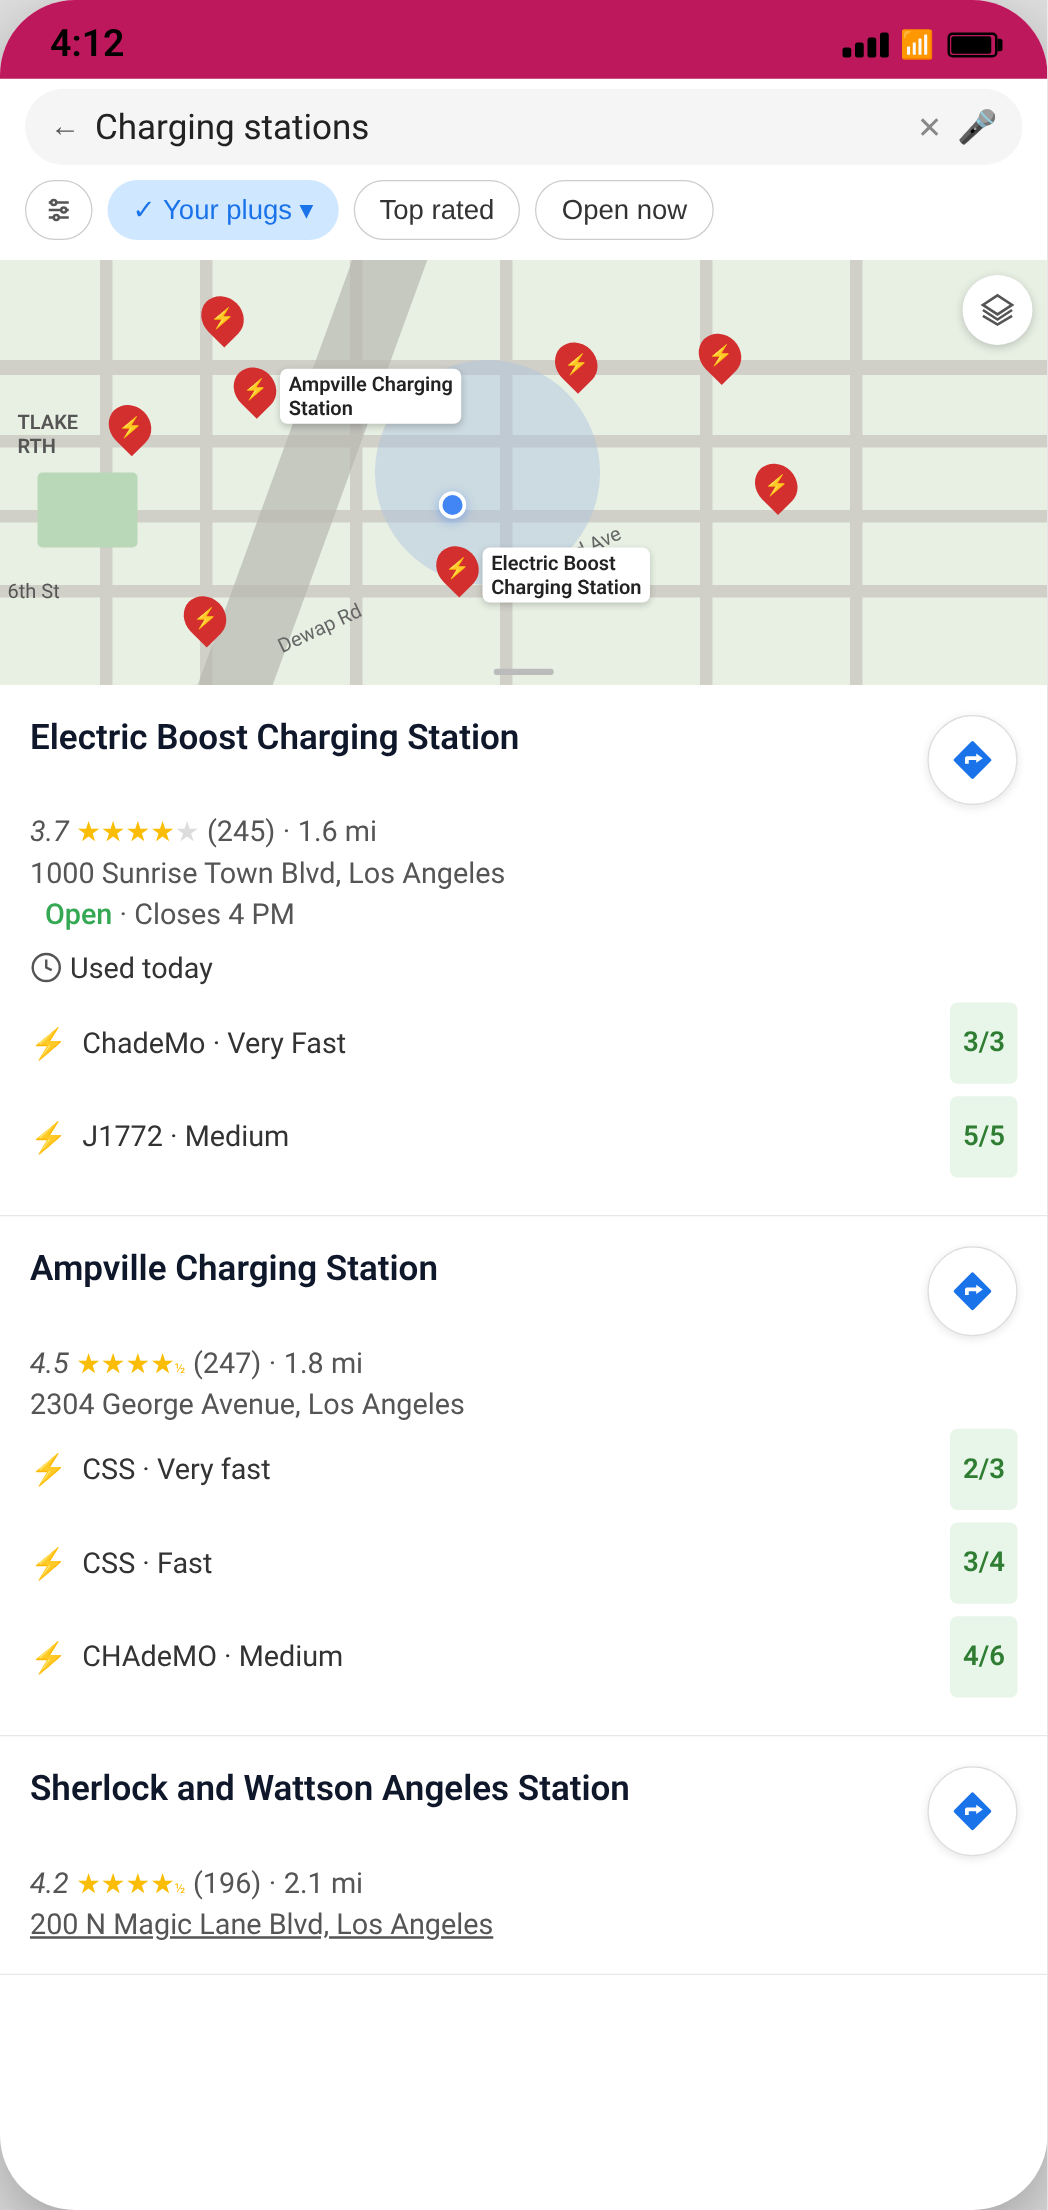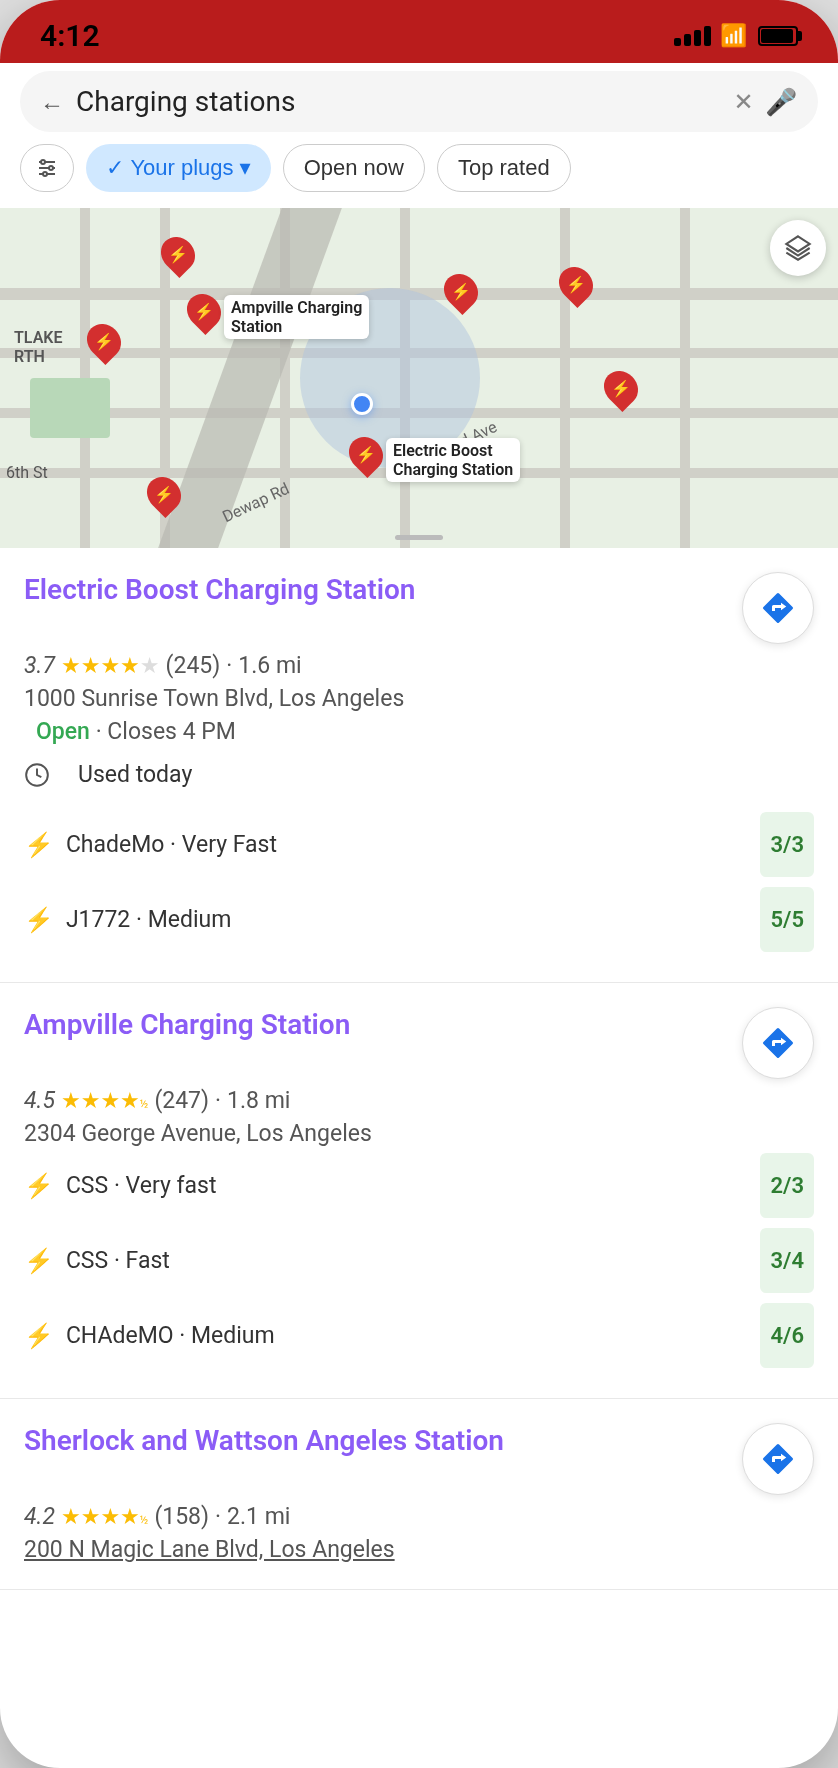--- a/index.html
+++ b/index.html
@@ -19,21 +19,21 @@
       border-radius: 60px;
       overflow: hidden;
       position: relative;
       box-shadow: 0 20px 60px rgba(0,0,0,0.3);
     }
     .status-bar {
       display: flex;
       justify-content: space-between;
       align-items: center;
       padding: 18px 40px 10px;
-      background: #b91c1c;
+      background: #be185d;
     }
     .status-time {
       font-size: 30px;
       font-weight: 600;
       color: #000;
     }
     .status-icons {
       display: flex;
       align-items: center;
       gap: 10px;
@@ -186,21 +186,21 @@
     }
     .station-header {
       display: flex;
       justify-content: space-between;
       align-items: flex-start;
       margin-bottom: 8px;
     }
     .station-name {
       font-size: 28px;
       font-weight: 600;
-      color: #8b5cf6;
+      color: #0f172a;
       flex: 1;
       margin-right: 12px;
       line-height: 1.3;
     }
     .directions-btn {
       width: 72px;
       height: 72px;
       border-radius: 50%;
       background: #fff;
       border: 1.5px solid #ddd;
@@ -235,23 +235,23 @@
     .status-open {
       color: #34a853;
       font-weight: 500;
       margin-left: 12px;
     }
     .status-closes {
       color: #555;
     }
     .station-feature {
       display: flex;
-      align-items: flex-end;
-      gap: 28px;
-      margin-bottom: 24px;
+      align-items: flex-start;
+      gap: 6px;
+      margin-bottom: 14px;
     }
     .feature-text {
       font-size: 23px;
       color: #333;
       flex: 1;
     }
     .charger-row {
       display: flex;
       align-items: center;
       gap: 12px;
@@ -321,24 +321,24 @@
         <circle cx="16" cy="12" r="2" fill="#fff" stroke="#555" stroke-width="2"></circle>
         <circle cx="10" cy="18" r="2" fill="#fff" stroke="#555" stroke-width="2"></circle>
       </svg>
     </button>
     <button class="filter-btn active">
       <span>✓</span>
       <span>Your plugs</span>
       <span>▾</span>
     </button>
     <button class="filter-btn outline">
-      <span>Open now</span>
+      <span>Top rated</span>
     </button>
     <button class="filter-btn outline">
-      <span>Top rated</span>
+      <span>Open now</span>
     </button>
   </div>
 
   <div class="map-container">
     <div class="map-bg">
 
       <div class="map-road" style="left:0;top:80px;width:100%;height:12px;background:#d0d0c8;"></div>
       <div class="map-road" style="left:0;top:140px;width:100%;height:10px;background:#d0d0c8;"></div>
       <div class="map-road" style="left:0;top:200px;width:100%;height:10px;background:#d0d0c8;"></div>
       <div class="map-road" style="left:0;top:260px;width:100%;height:10px;background:#d0d0c8;"></div>
@@ -505,19 +505,19 @@
       <button class="directions-btn">
         <svg width="36" height="36" viewBox="0 0 24 24" fill="#1a73e8">
           <path d="M21.71 11.29l-9-9a1 1 0 00-1.42 0l-9 9a1 1 0 000 1.42l9 9a1 1 0 001.42 0l9-9a1 1 0 000-1.42z"></path>
           <path d="M14 13.5V12h-4v2H8v-3a1 1 0 011-1h5V8.5l3.5 2.5L14 13.5z" fill="#fff"></path>
         </svg>
       </button>
     </div>
     <div class="station-meta">
       <span class="rating-value">4.2</span>
       <span class="stars">★★★★<span style="color:#fbbc04;font-size:11px;">½</span></span>
-      <span>(158)</span>
+      <span>(196)</span>
       <span class="dot-sep">·</span>
       <span>2.1 mi</span>
     </div>
     <div class="station-address" style="text-decoration:underline;">200 N Magic Lane Blvd, Los Angeles</div>
   </div>
 </div>
 
 </body></html>

